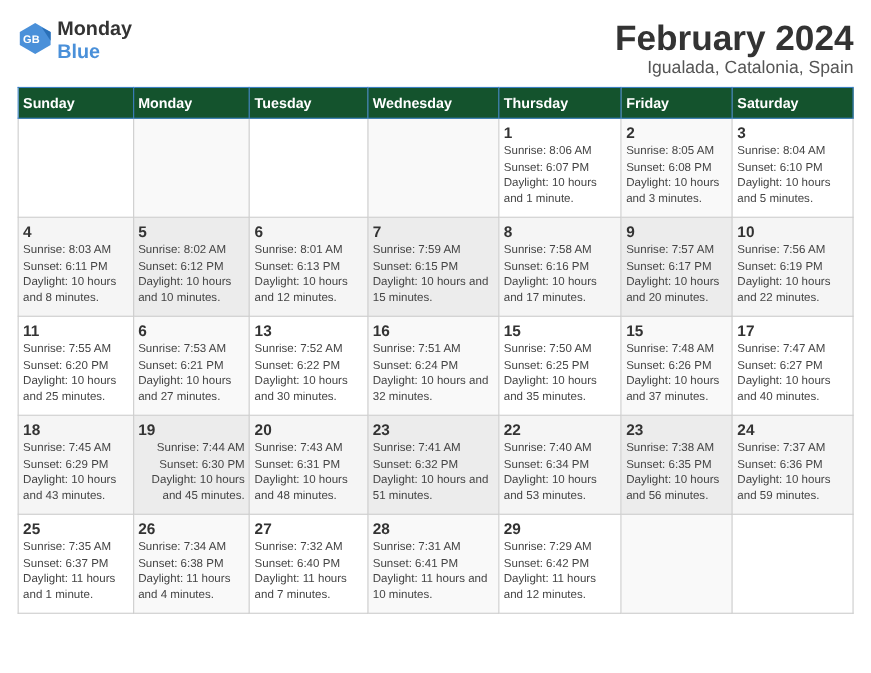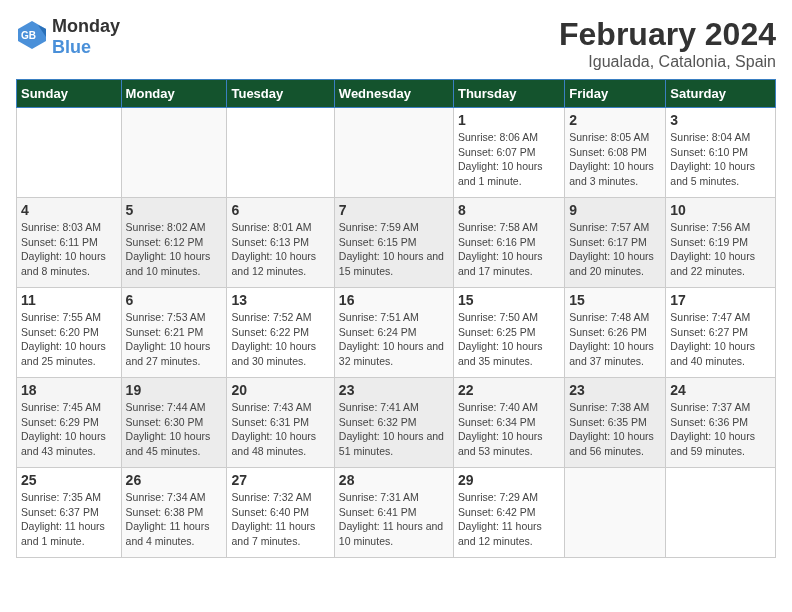--- a/index.html
+++ b/index.html
@@ -231,21 +231,21 @@
       </tr>
       <tr class="row-even">
         <td style="height: 90px;">
           <span class="day-number">18</span>
           <div class="day-info" style="white-space: pre-line;">Sunrise: 7:45 AM
 Sunset: 6:29 PM
 Daylight: 10 hours and 43 minutes.</div>
         </td>
         <td style="height: 90px;">
           <span class="day-number">19</span>
-          <div class="day-info" style="white-space: pre-line;">Sunrise: 7:44 AM
+          <div class="day-info" style="white-space: pre-line; text-align: right;">Sunrise: 7:44 AM
 Sunset: 6:30 PM
 Daylight: 10 hours and 45 minutes.</div>
         </td>
         <td style="height: 90px;">
           <span class="day-number">20</span>
           <div class="day-info" style="white-space: pre-line;">Sunrise: 7:43 AM
 Sunset: 6:31 PM
 Daylight: 10 hours and 48 minutes.</div>
         </td>
         <td style="height: 90px;">

